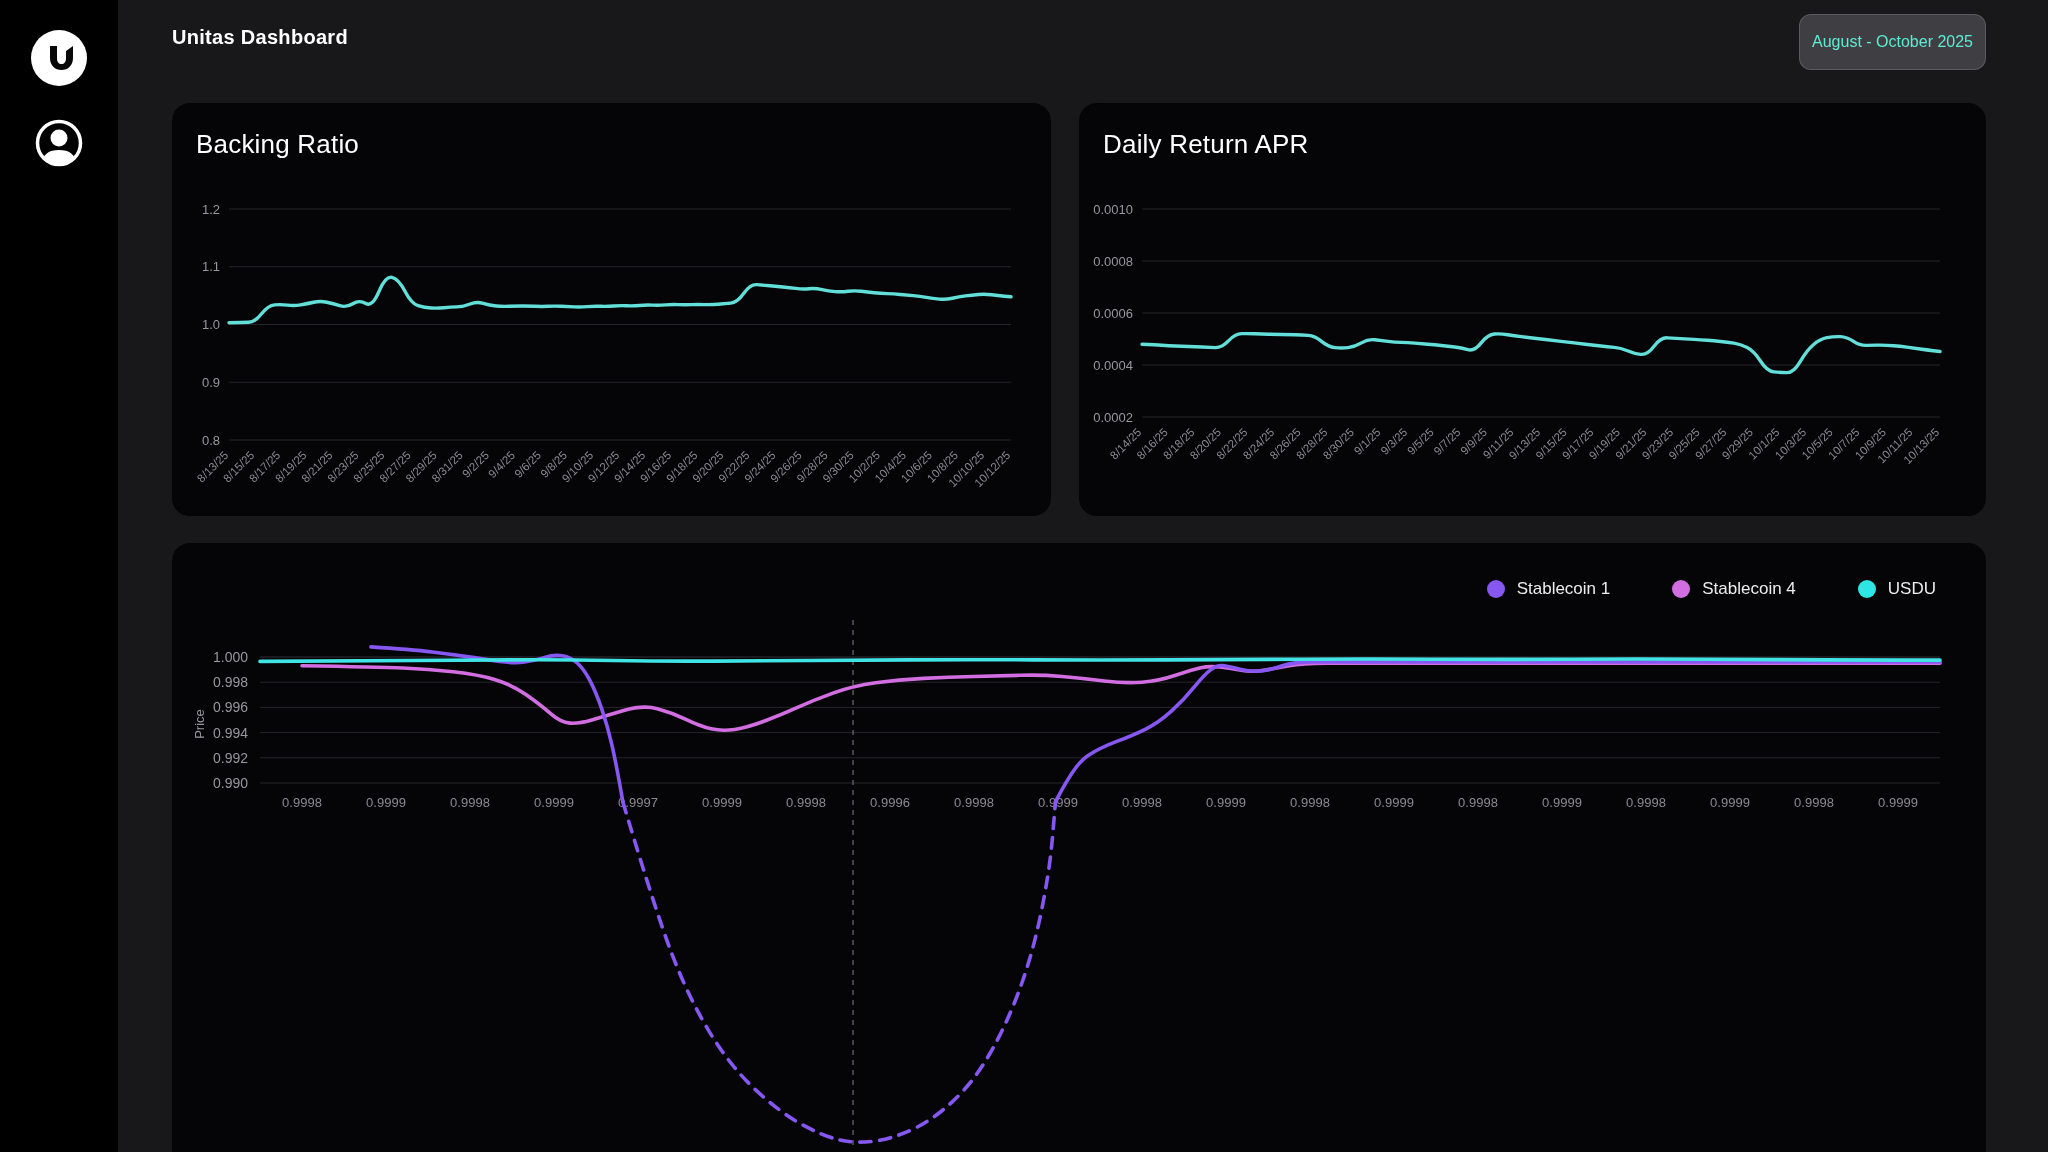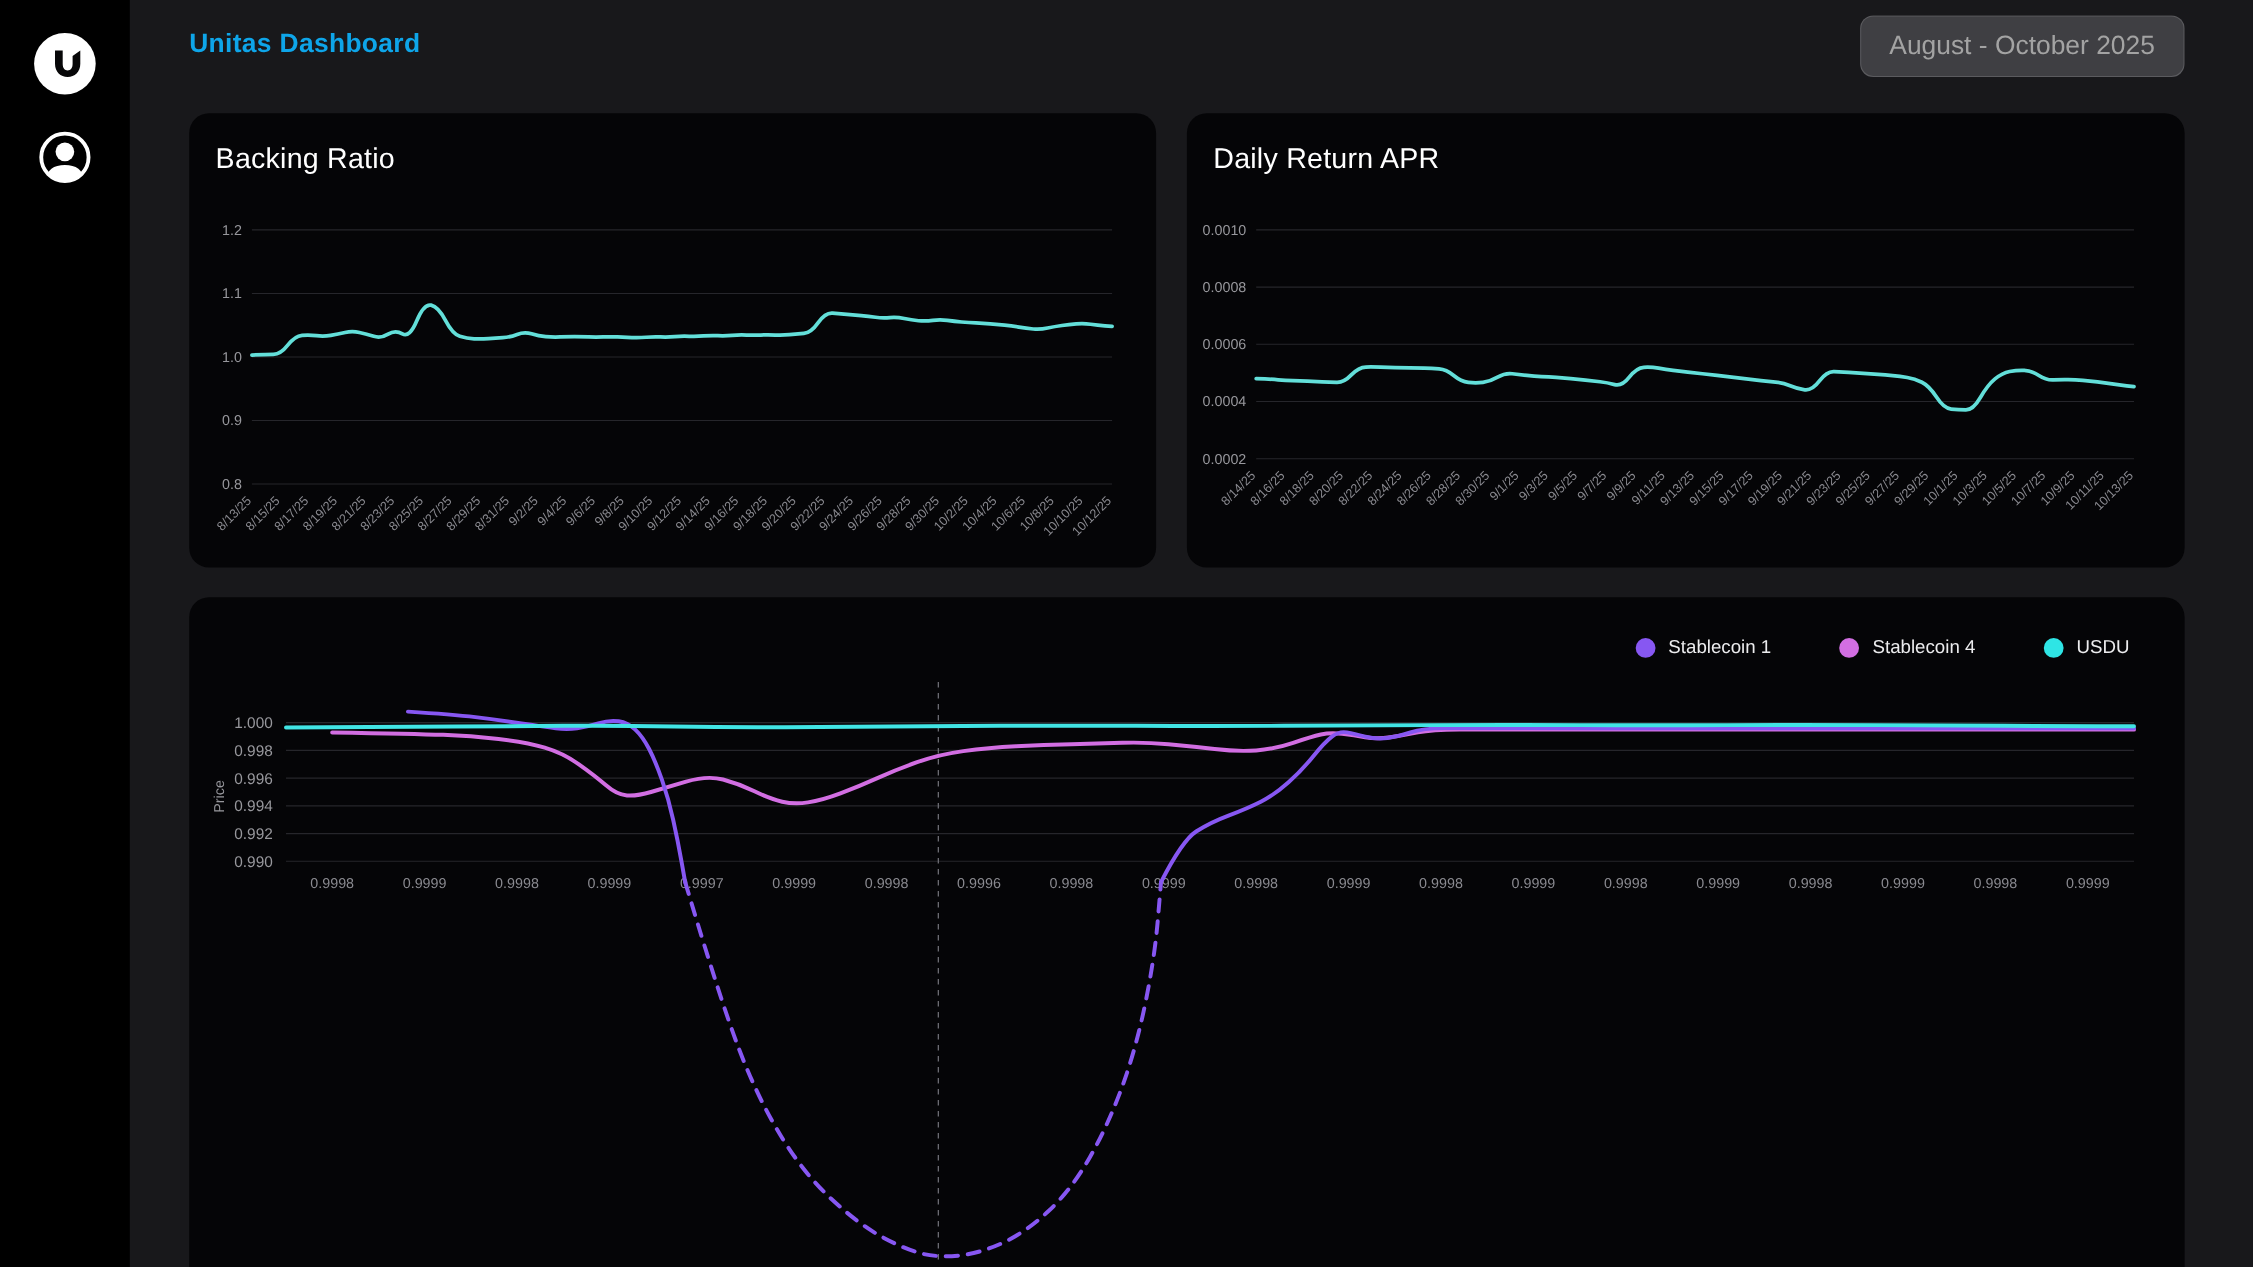--- a/index.html
+++ b/index.html
@@ -7,24 +7,24 @@
     width:2048px;height:1152px;overflow:hidden;
     background:#18181b;
     font-family:"Liberation Sans", sans-serif;
     display:flex;
   }
   .sidebar{width:118px;height:1152px;background:#000;flex-shrink:0;}
   .logo-circle{width:56px;height:56px;border-radius:50%;background:#fff;margin:30px auto 0;display:flex;align-items:center;justify-content:center;}
   .avatar-wrap{width:50px;height:50px;margin:32px auto 0;}
   .main{flex:1;padding:0 62px 0 54px;box-sizing:border-box;}
   .header{display:flex;justify-content:space-between;align-items:flex-start;padding-top:14px;height:73px;}
-  .page-title{margin:12px 0 0 0;font-size:24px;font-weight:700;color:#0ea5e9;letter-spacing:.3px;}
+  .page-title{margin:12px 0 0 0;font-size:20px;font-weight:700;color:#ffffff;letter-spacing:.3px;}
   .date-btn{
-    background:#3f3f43;border:1px solid rgba(255,255,255,.15);color:#a3a3a3;
-    font-family:"Liberation Sans",sans-serif;font-size:24px;padding:0 26px;height:56px;
+    background:#3f3f43;border:1px solid rgba(255,255,255,.15);color:#5eead4;
+    font-family:"Liberation Sans",sans-serif;font-size:16px;padding:0 12px;height:56px;
     border-radius:12px;cursor:pointer;
   }
   .cards-top{display:grid;grid-template-columns:879px 1fr;gap:28px;margin-top:16px;}
   .card{background:#050507;border-radius:18px;position:relative;}
   .card-sm{height:413px;padding-left:42px;}
   .card-lg{margin-top:27px;height:640px;}
   .card-title{position:absolute;left:24px;top:26px;margin:0;font-size:26px;font-weight:500;color:#fff;z-index:2;letter-spacing:.2px;}
   .card svg{position:absolute;left:0;top:0;}
   .legend{position:absolute;top:36px;right:50px;display:flex;gap:62px;z-index:3;}
   .legend-item{display:flex;align-items:center;gap:12px;cursor:pointer;}

